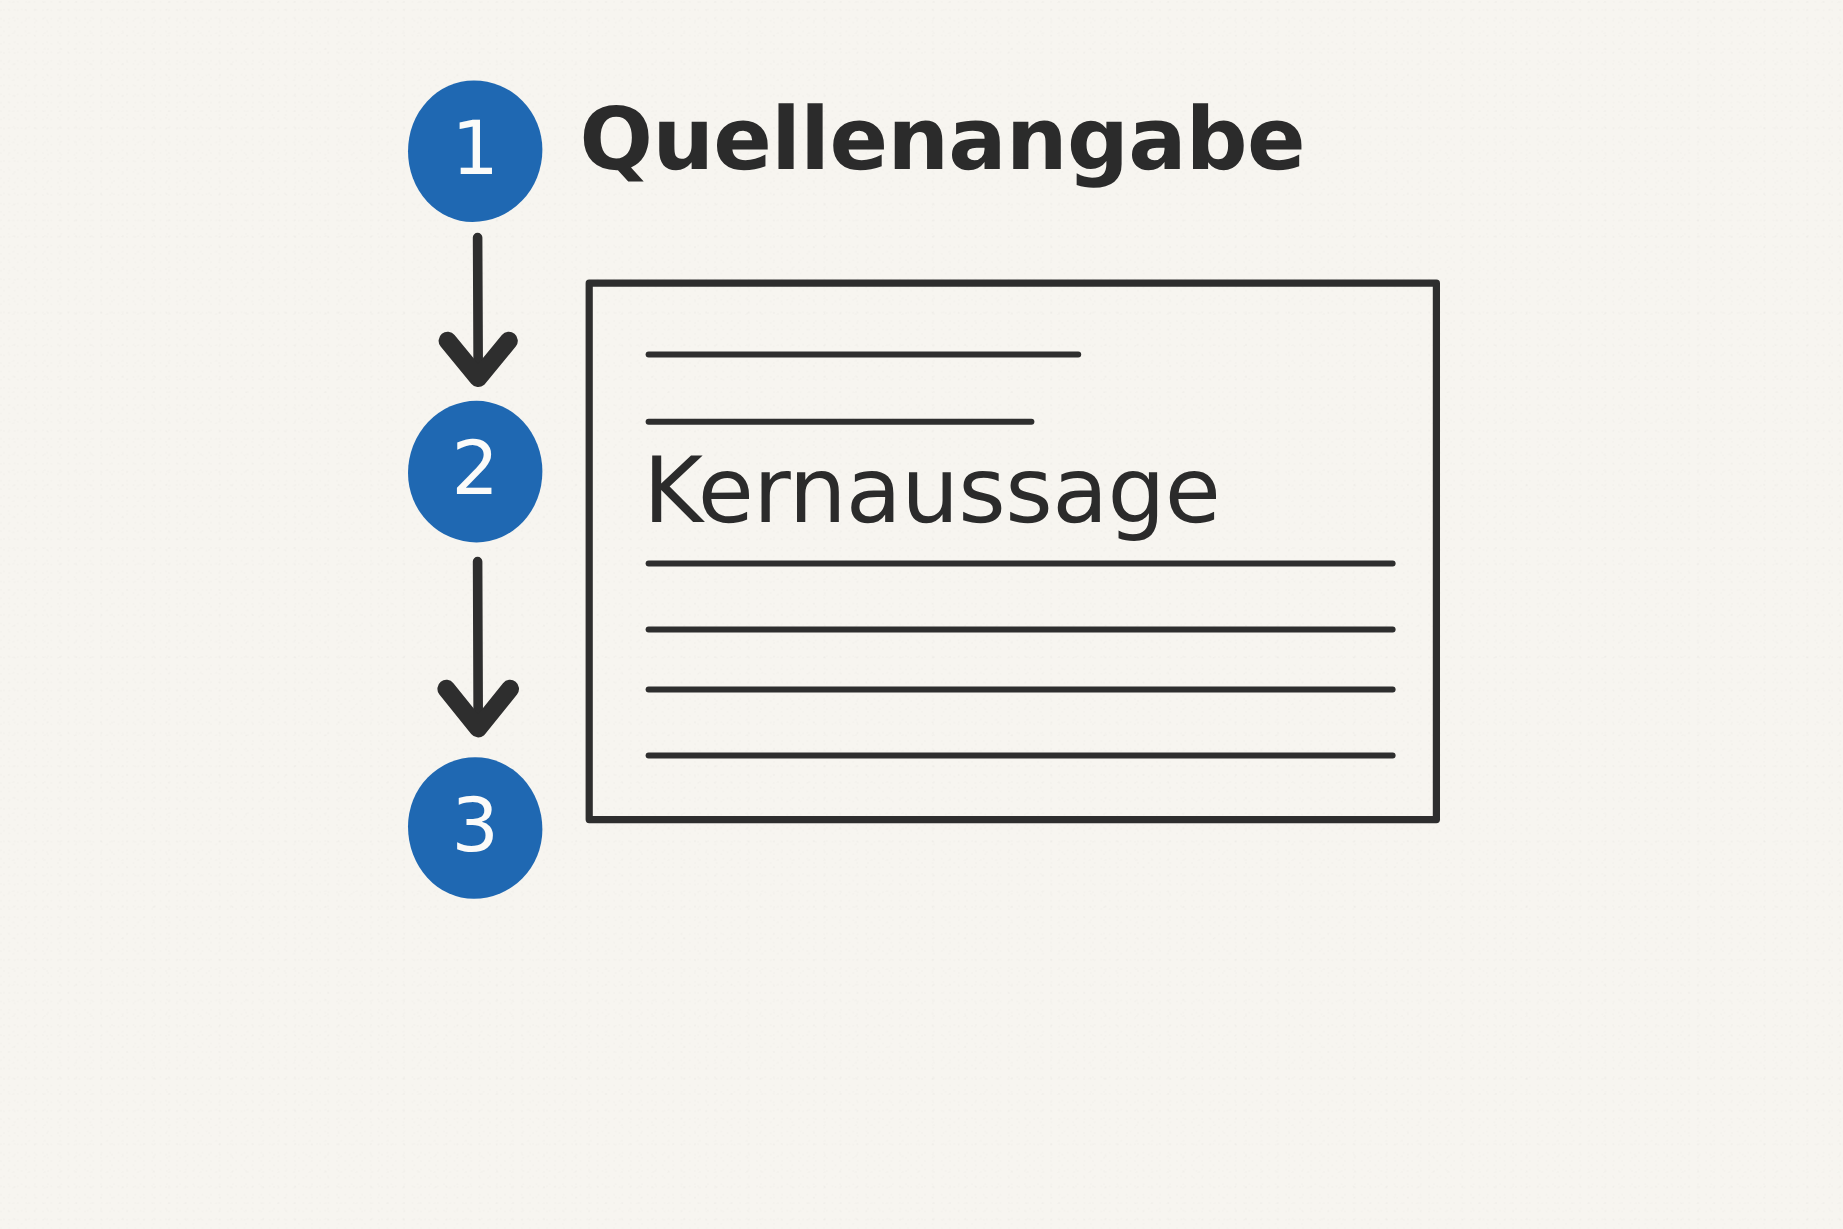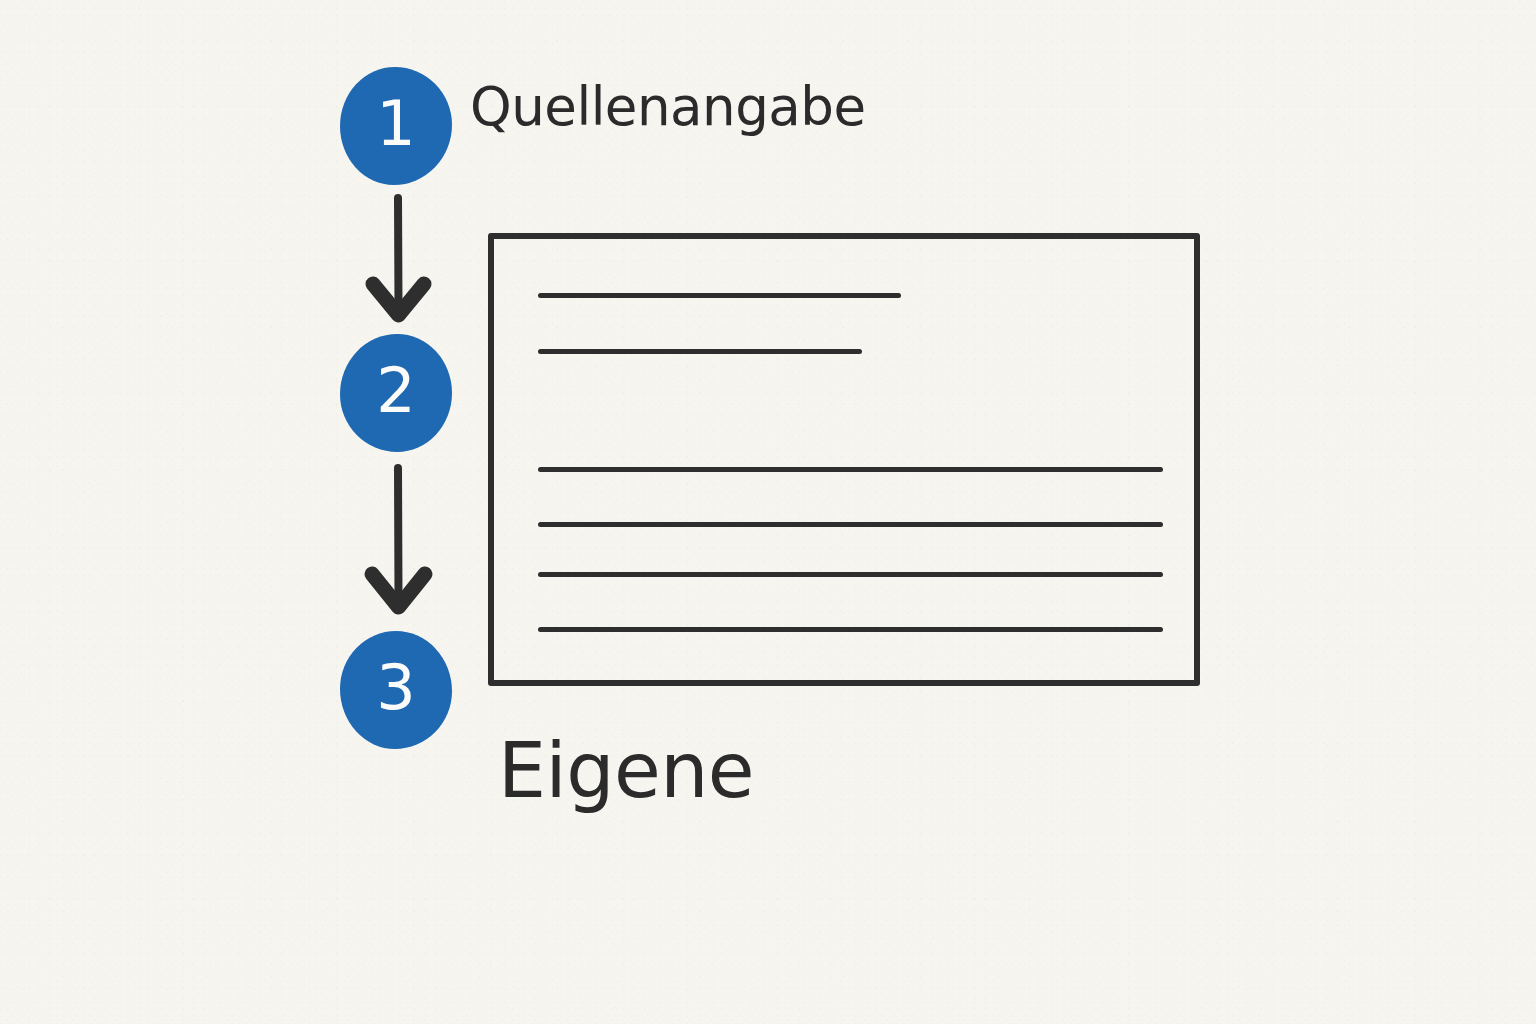--- a/index.html
+++ b/index.html
@@ -68,24 +68,25 @@
   .label-text {
     position: absolute;
     color: #2b2b2b;
     font-family: "DejaVu Sans", sans-serif;
     font-weight: 400;
     letter-spacing: -0.5px;
     white-space: nowrap;
     user-select: none;
   }
   #label-quellenangabe {
-    left: 470px;
+    left: 483px;
     top: 78px;
-    font-size: 53px;
+    font-size: 72px;
     line-height: 1.08;
+    font-weight: bold;
   }
   #label-eigene-kommentare {
     left: 498px;
     top: 726px;
     font-size: 76px;
     line-height: 1.18;
   }
   #label-eigene-kommentare .line { display: block; }
 
   
@@ -163,29 +164,29 @@
       <line x1="40" y1="2" x2="40.5" y2="133" stroke="#2e2e2e" stroke-width="8" stroke-linecap="round"></line>
       <path d="M 14 108 L 40.5 141 L 67 108" fill="none" stroke="#2e2e2e" stroke-width="15" stroke-linecap="round" stroke-linejoin="round"></path>
     </svg>
   </div>
 
   <div id="circle-3" class="step-circle">
     <span class="num">3</span>
   </div>
 
   <div id="label-eigene-kommentare" class="label-text">
-    <span class="line">Eigene</span>
   </div>
 
   <div id="note-box">
     <div id="note-box-inner">
 
       <div id="rule-1" class="rule-line"></div>
       <div id="rule-2" class="rule-line"></div>
 
+      <div id="note-box-title">Kernaussage</div>
 
       <div id="rule-3" class="rule-line"></div>
       <div id="rule-4" class="rule-line"></div>
       <div id="rule-5" class="rule-line"></div>
       <div id="rule-6" class="rule-line"></div>
 
     </div>
   </div>
 
 </div>

